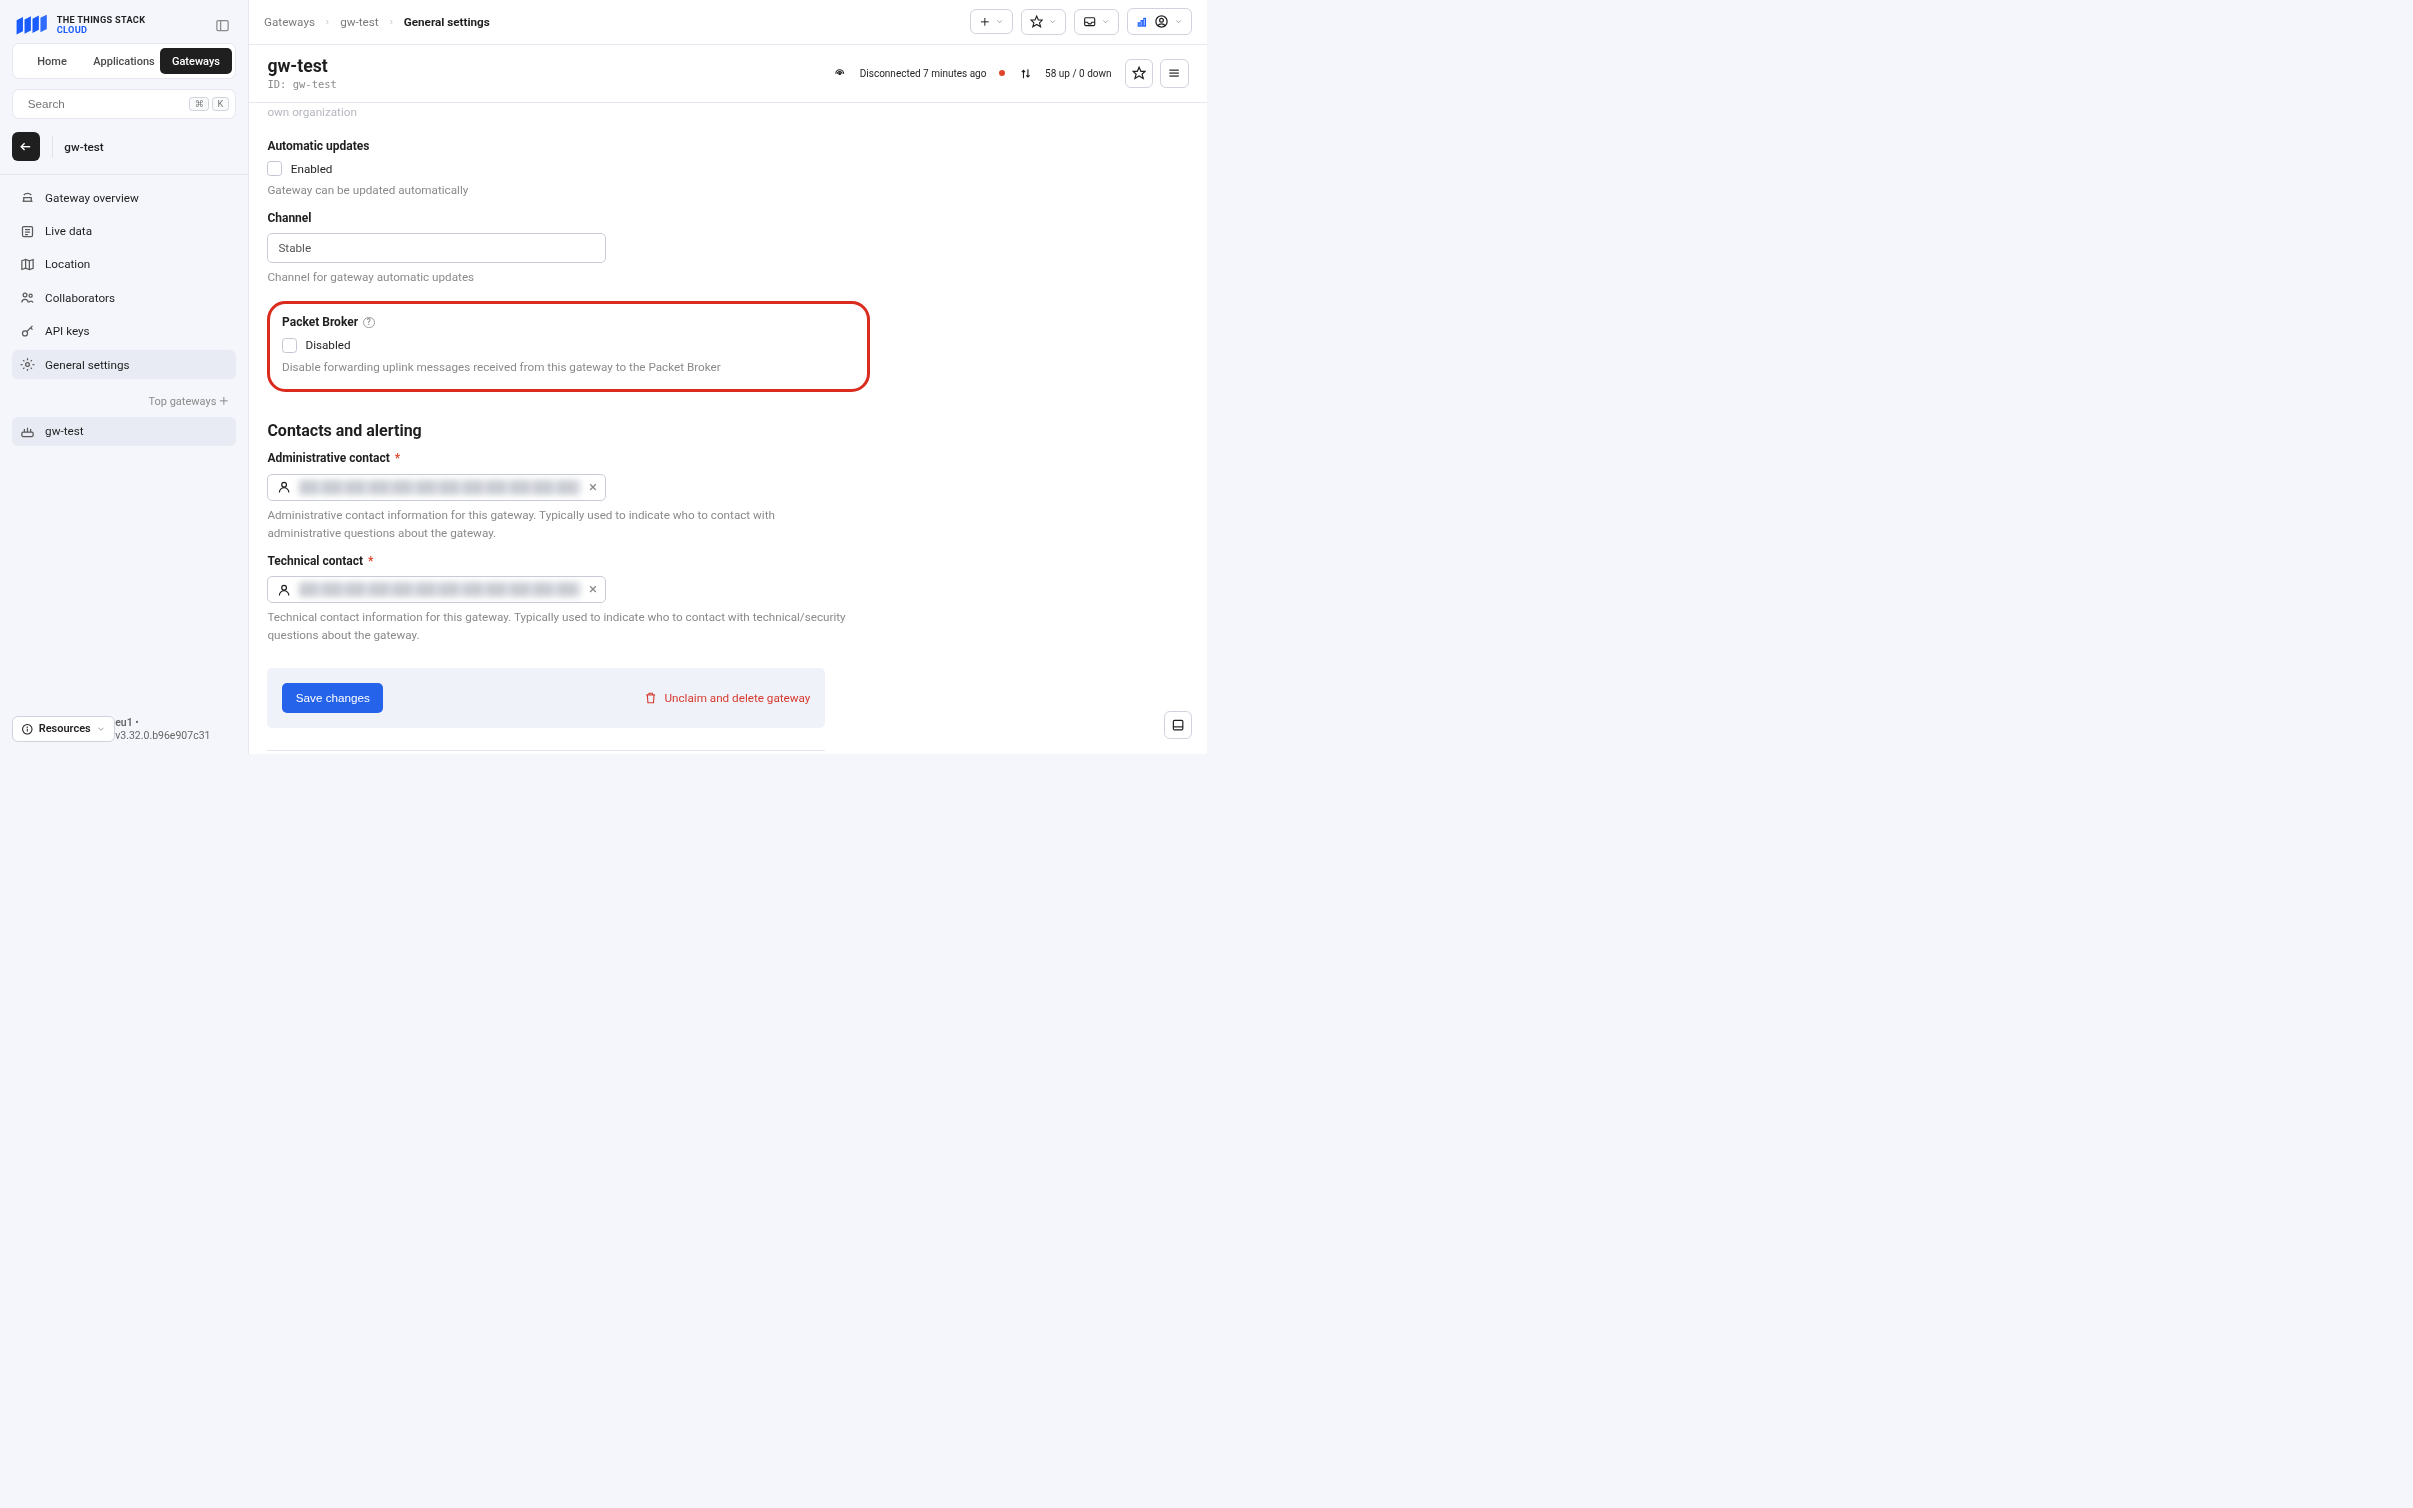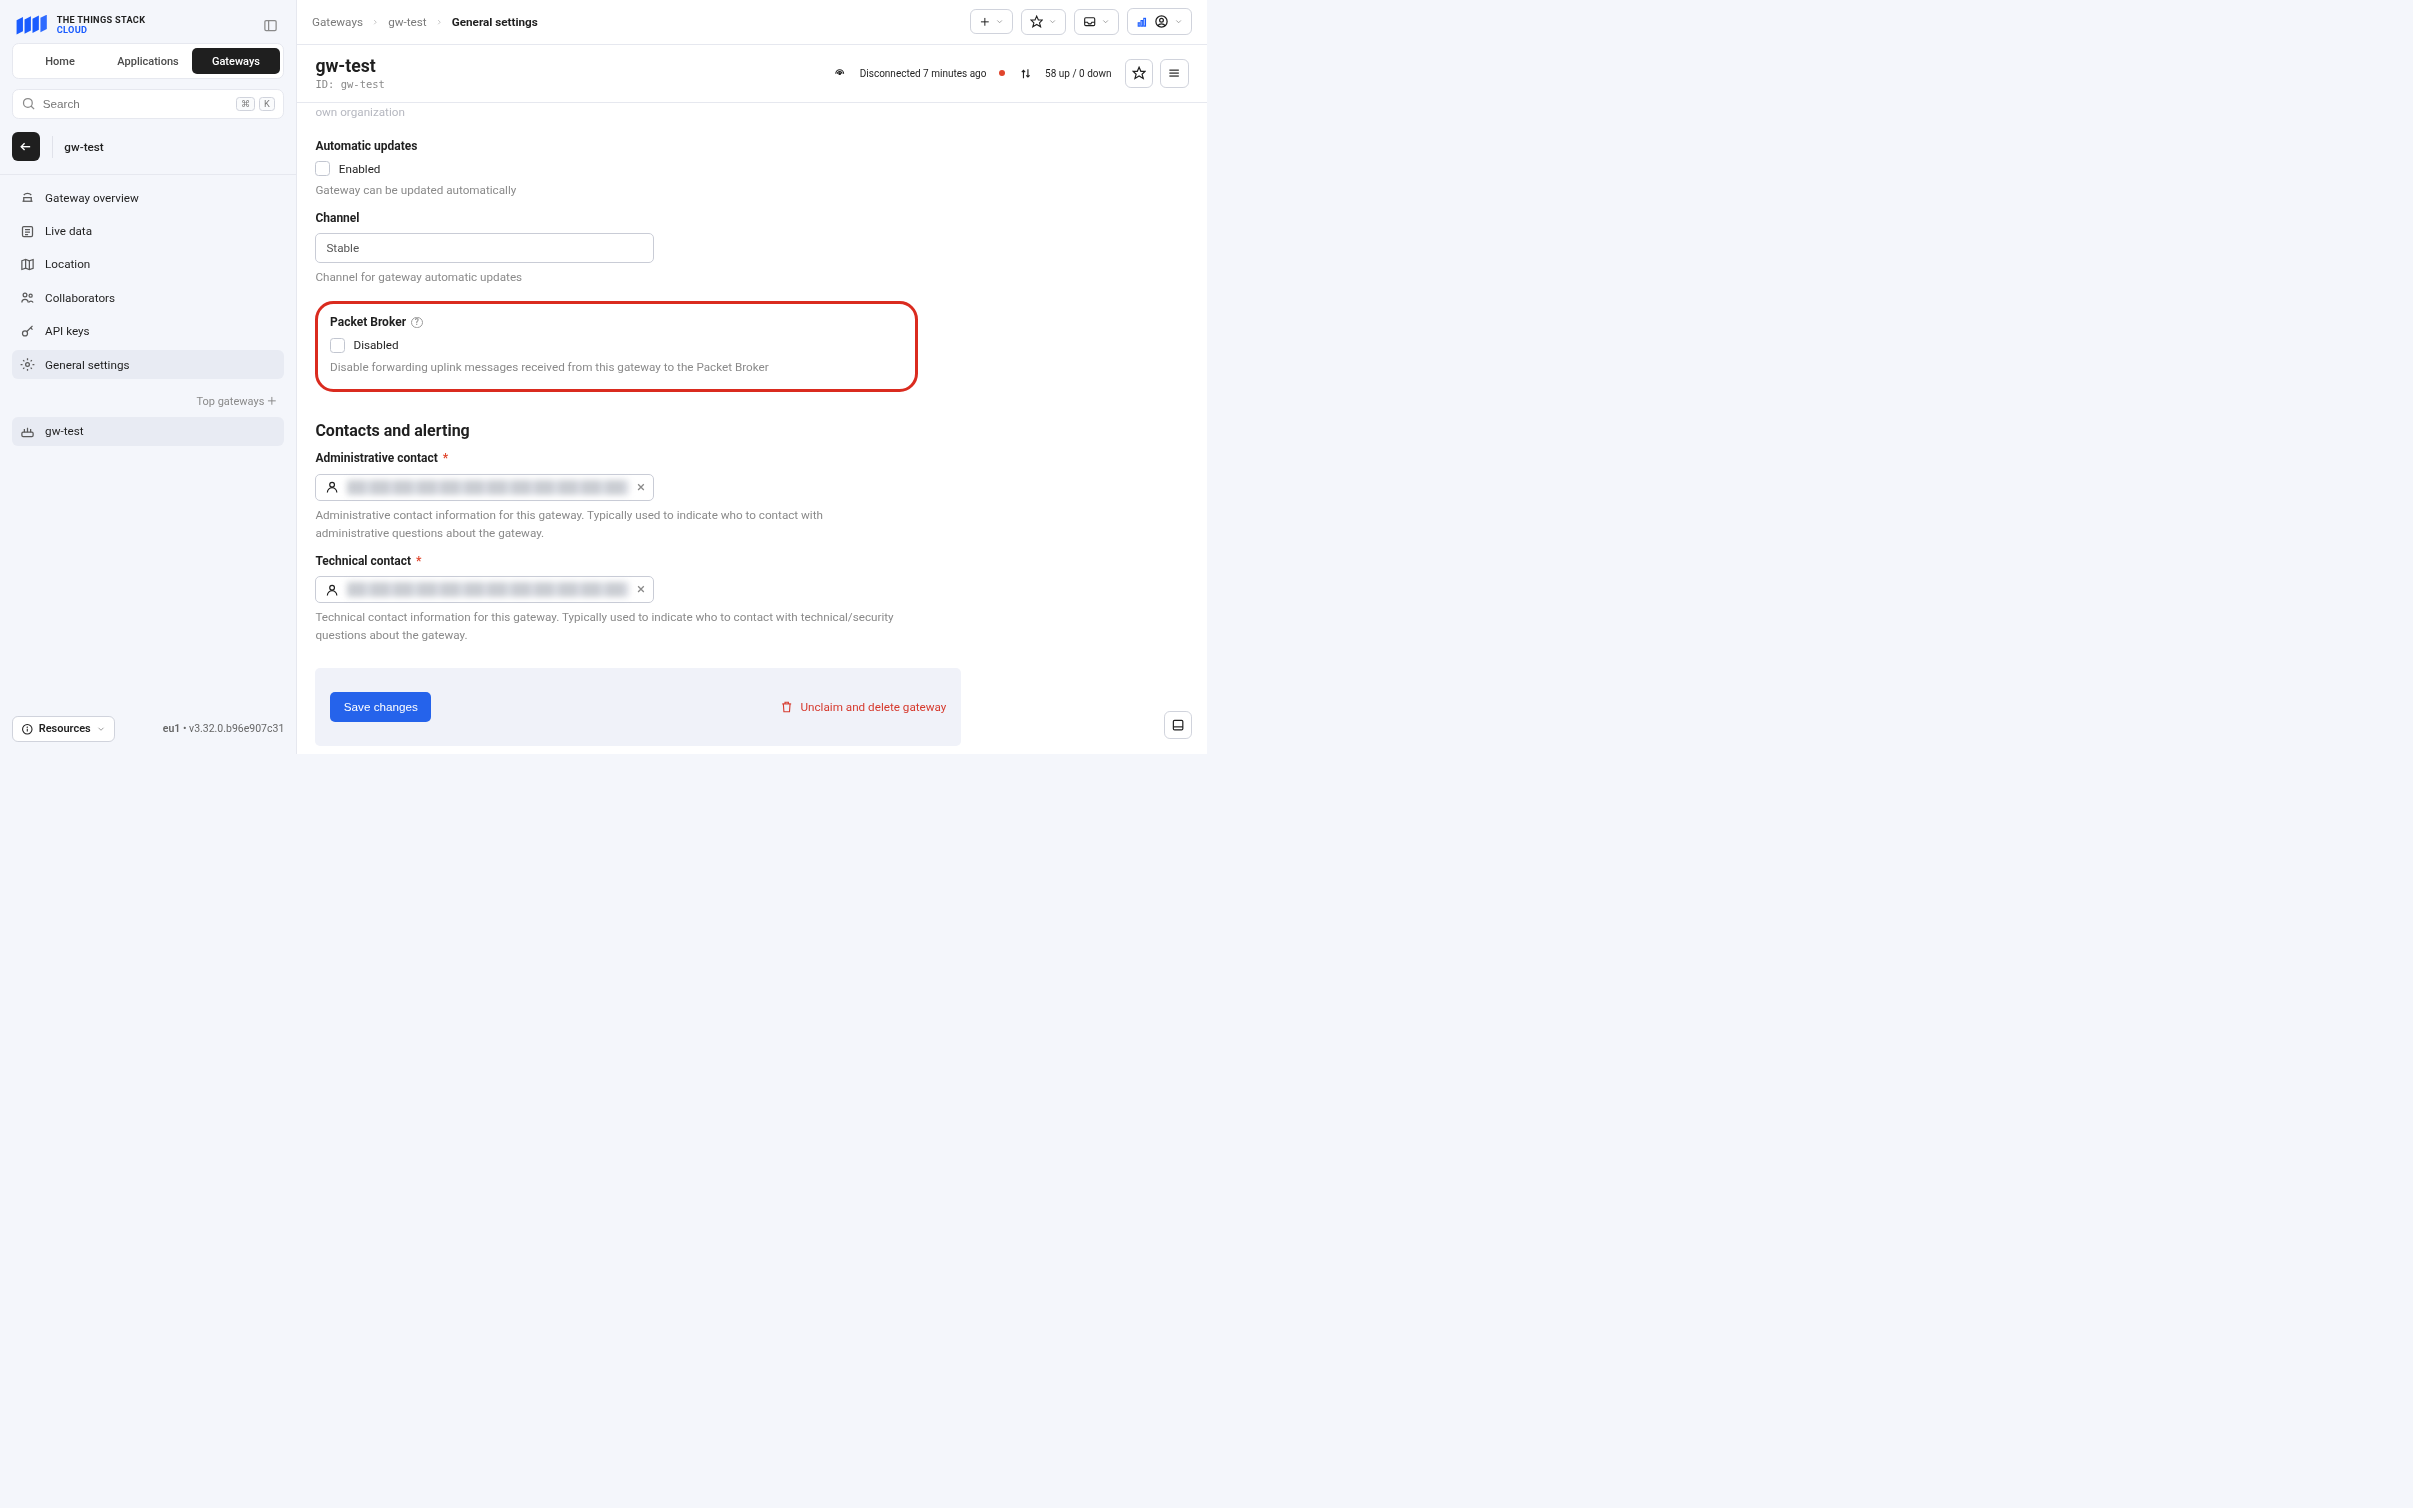--- a/index.html
+++ b/index.html
@@ -12,21 +12,21 @@
   width: 1207px;
   height: 754px;
   overflow: hidden;
 }
 svg { display: block; }
 
 .app { display: flex; width: 100%; height: 100%; }
 
 
 .sidebar {
-  width: 297px;
+  width: 249px;
   background: #f4f6fb;
   border-right: 0.8px solid #e6e8ef;
   display: flex;
   flex-direction: column;
   padding: 11.7px;
   position: relative;
 }
 .logo-row { display:flex; justify-content:space-between; align-items:flex-start; padding:3.4px 3.4px 8.4px 3.4px;}
 .logo { display:flex; align-items:center; gap:6.7px;}
 .logo-mark { width:35px; height:20px; }
@@ -111,21 +111,21 @@
 .highlight-box .field-label{ margin-top:0;}
 .highlight-box .field-help{ max-width:453px;}
 
 .section-title{ font-size:16px; font-weight:700; margin-top:28.5px;}
 
 .contact-input{ margin-top:8.4px; display:flex; align-items:center; border:0.8px solid #c9ccd6; border-radius:5px; width:339px; background:#fff; padding:5px 8.4px; gap:8.4px;}
 .contact-input .icon{ color:#5a5a5a;}
 .contact-blur{ flex:1; height:15px; background:repeating-linear-gradient(90deg,#b8bcc4 0 18.4px,#d0d3dc 18.4px 23.5px); filter: blur(3.4px); opacity:0.75; border-radius:1.7px;}
 .contact-clear{ color:#8a8a8a; cursor:pointer; font-size:15px; line-height:1;}
 
-.action-bar{ margin-top:23.5px; background:#f0f2f9; border-radius:5px; padding:24px 15px; display:flex; align-items:center; justify-content:space-between; width:646px;}
+.action-bar{ margin-top:23.5px; background:#f0f2f9; border-radius:5px; padding:15px 15px; display:flex; align-items:center; justify-content:space-between; width:558px;}
 .btn-primary{ background:#2563eb; color:#fff; border:none; border-radius:5px; padding:8.4px 13.4px; font-size:11.7px; font-weight:500; cursor:pointer;}
 .btn-danger-link{ display:flex; align-items:center; gap:6.7px; color:#d63a2e; font-size:11.7px; cursor:pointer;}
 
 .content-divider{ height:0.8px; background:#e6e8ef; margin-top:22px; width:558px;}
 
 .float-btn{ position:absolute; right:15px; bottom:15px; width:28.5px;height:28.5px; border:0.8px solid #d0d3dc; display:flex;align-items:center;justify-content:center; background:#fff; border-radius:5.9px; cursor:pointer;}
 
 .org-icon svg, .nav-item svg, .gw-item svg { stroke:#5a5a5a;}
 </style>
 </head>

